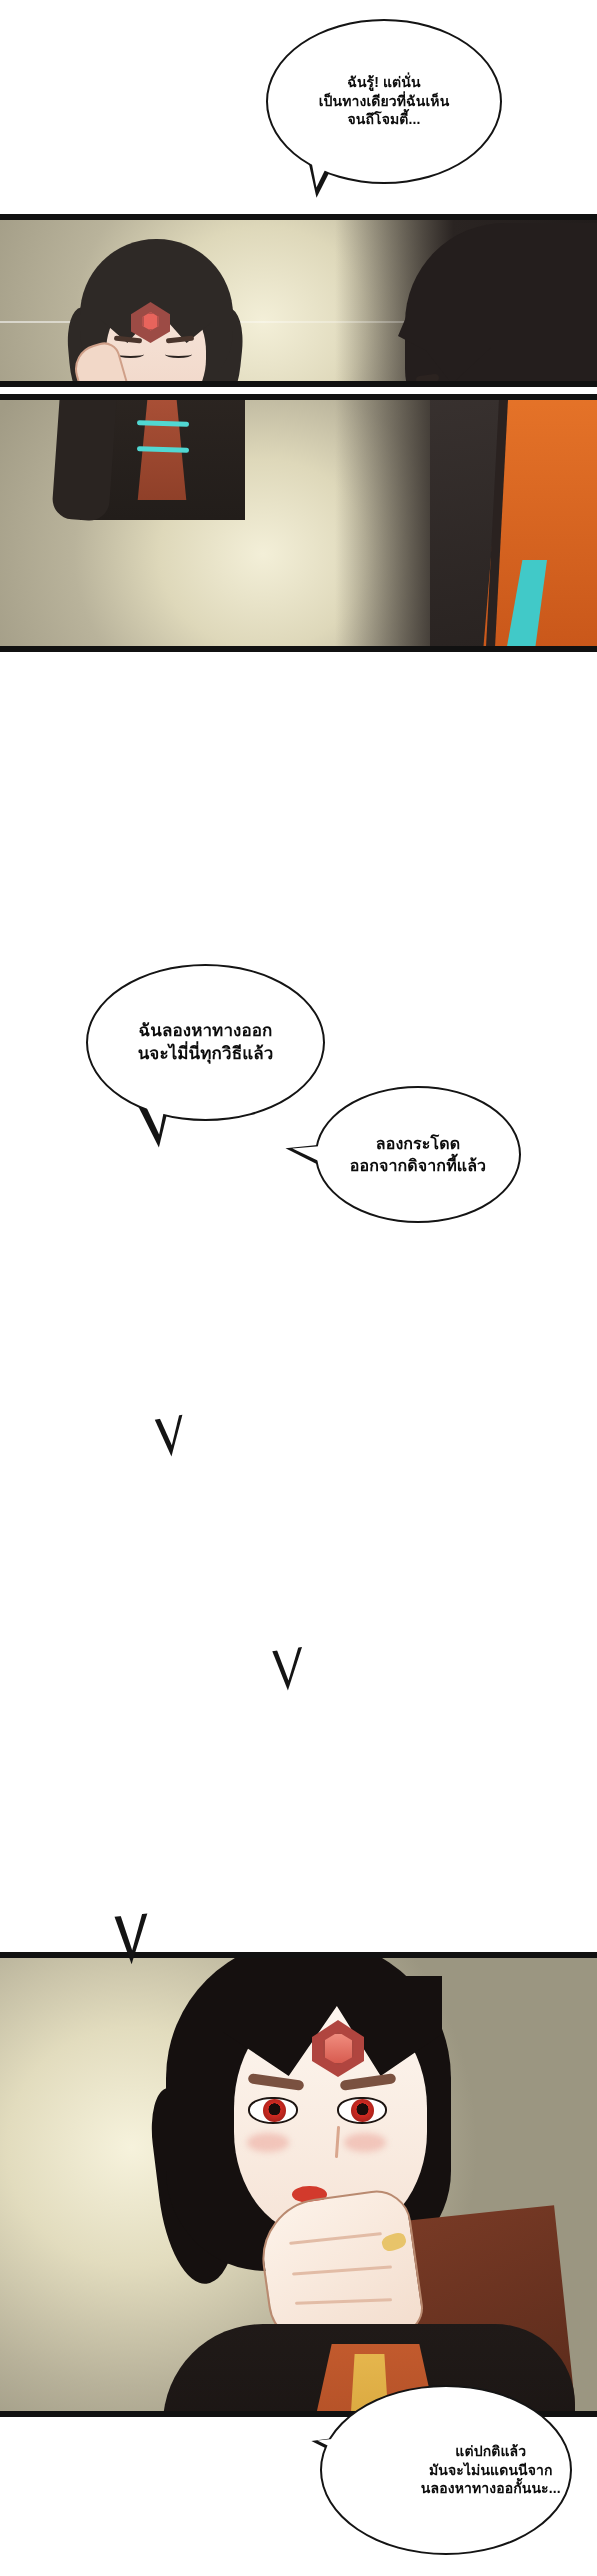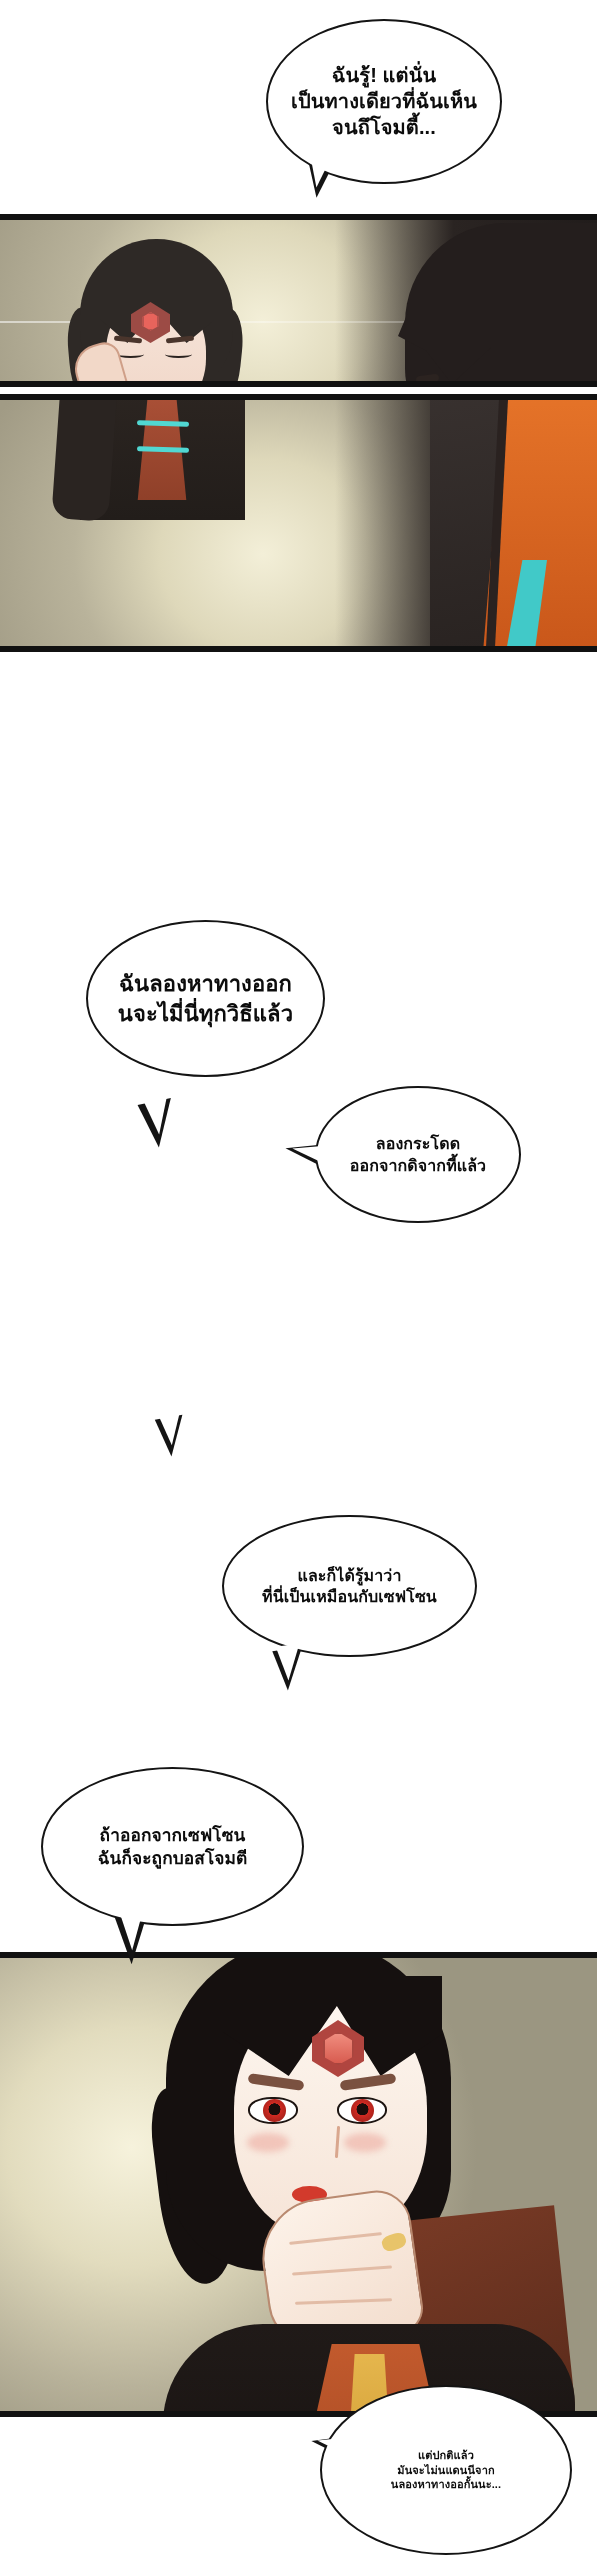--- a/index.html
+++ b/index.html
@@ -310,39 +310,39 @@
   .bubble .txt { line-height: 1.32; padding: 0 9.3px; }
   .bubble .txt span { display: block; white-space: nowrap; }
 
   .tail {
     position: absolute;
     width: 0; height: 0;
     z-index: 19;
   }
 
   
-  #bubble-1 { left: 266px; top: 18.6px;  width: 236px; height: 165px; font-size: 20px; align-items: center; }
+  #bubble-1 { left: 266px; top: 18.6px;  width: 236px; height: 165px; font-size: 14px; align-items: center; }
   #tail-1 {
     left: 300px; top: 153px;
     border-left: 22.6px solid transparent;
     border-right: 10.6px solid transparent;
     border-top: 44px solid #141414;
     transform: rotate(14deg);
   }
   #tail-1-in {
     position: absolute; left: 304px; top: 150px;
     width: 0; height: 0;
     border-left: 17.3px solid transparent;
     border-right: 8px solid transparent;
     border-top: 37px solid #ffffff;
     transform: rotate(14deg);
     z-index: 21;
   }
 
-  #bubble-2 { left: 86px; top: 920px; width: 239px; height: 157px; font-size: 22px; }
+  #bubble-2 { left: 86px; top: 964px; width: 239px; height: 157px; font-size: 17px; }
   #tail-2 {
     left: 142px; top: 1101px;
     border-left: 12px solid transparent;
     border-right: 22.6px solid transparent;
     border-top: 46px solid #141414;
     transform: rotate(-12deg);
   }
   #tail-2-in {
     position: absolute; left: 146px; top: 1095px;
     border-left: 9.3px solid transparent;
@@ -413,21 +413,21 @@
   }
   #tail-6-in {
     position: absolute; left: 121px; top: 1909px;
     border-left: 9.3px solid transparent;
     border-right: 16.6px solid transparent;
     border-top: 41px solid #ffffff;
     transform: rotate(-6deg);
     width: 0; height: 0; z-index: 21;
   }
 
-  #bubble-7 { left: 320px; top: 2385px; width: 252px; height: 170px; font-size: 11px; }
+  #bubble-7 { left: 320px; top: 2385px; width: 252px; height: 170px; font-size: 14px; justify-content: flex-end; }
   #tail-7 {
     left: 311px; top: 2434px;
     border-top: 9.3px solid transparent;
     border-bottom: 14.6px solid transparent;
     border-right: 37px solid #141414;
     transform: rotate(6deg);
   }
   #tail-7-in {
     position: absolute; left: 317px; top: 2436px;
     border-top: 6.6px solid transparent;
@@ -554,35 +554,23 @@
       <span>ลองกระโดด</span>
       <span>ออกจากดิจากที้แล้ว</span>
     </div>
   </div>
 
   <div class="tail" id="tail-4"></div>
   <div id="tail-4-in"></div>
 
   <div class="tail" id="tail-5"></div>
   <div id="tail-5-in"></div>
-  <div class="bubble" id="bubble-5">
-    <div class="txt">
-      <span>และก็ได้รู้มาว่า</span>
-      <span>ที่นี่เป็นเหมือนกับเซฟโซน</span>
-    </div>
-  </div>
 
   <div class="tail" id="tail-6"></div>
   <div id="tail-6-in"></div>
-  <div class="bubble" id="bubble-6">
-    <div class="txt">
-      <span>ถ้าออกจากเซฟโซน</span>
-      <span>ฉันก็จะถูกบอสโจมตี</span>
-    </div>
-  </div>
 
   <div class="tail" id="tail-7"></div>
   <div id="tail-7-in"></div>
   <div class="bubble" id="bubble-7">
     <div class="txt">
       <span>แต่ปกติแล้ว</span>
       <span>มันจะไม่นแดนนีจาก</span>
       <span>นลองหาทางออกั้นนะ...</span>
     </div>
   </div>

